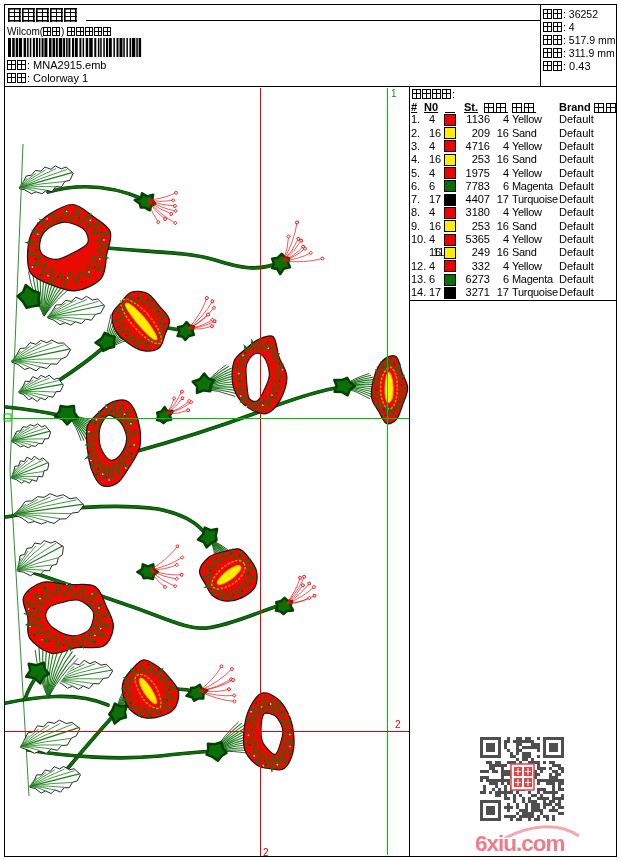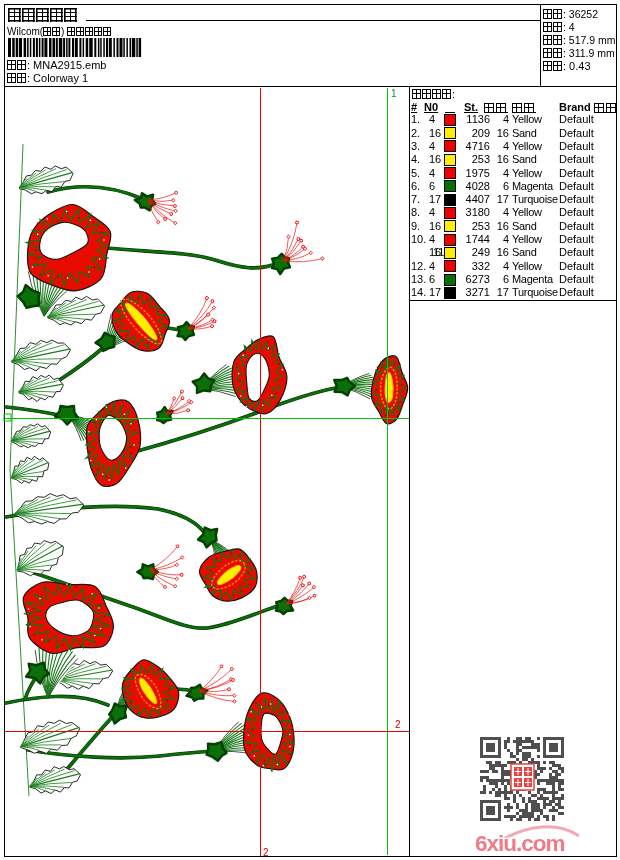--- a/index.html
+++ b/index.html
@@ -161,21 +161,21 @@
     <span class="sw" style="left:444px;background:#f20000"></span>
     <span style="position:absolute;left:459px;width:31px;text-align:right">1975</span>
     <span style="position:absolute;left:485px;width:24px;text-align:right">4</span>
     <span style="position:absolute;left:512px;letter-spacing:-0.3px">Yellow</span>
     <span style="position:absolute;left:559px">Default</span>
   </div>
 <div class="row" style="top:179.8px">
     <span style="position:absolute;left:411px">6.</span>
     <span style="position:absolute;left:429px">6</span>
     <span class="sw" style="left:444px;background:#067006"></span>
-    <span style="position:absolute;left:459px;width:31px;text-align:right">4028</span>
+    <span style="position:absolute;left:459px;width:31px;text-align:right">7783</span>
     <span style="position:absolute;left:485px;width:24px;text-align:right">6</span>
     <span style="position:absolute;left:512px;letter-spacing:-0.3px">Magenta</span>
     <span style="position:absolute;left:559px">Default</span>
   </div>
 <div class="row" style="top:193.1px">
     <span style="position:absolute;left:411px">7.</span>
     <span style="position:absolute;left:429px">17</span>
     <span class="sw" style="left:444px;background:#000000"></span>
     <span style="position:absolute;left:459px;width:31px;text-align:right">4407</span>
     <span style="position:absolute;left:485px;width:24px;text-align:right">17</span>
@@ -197,21 +197,21 @@
     <span class="sw" style="left:444px;background:#ffee00"></span>
     <span style="position:absolute;left:459px;width:31px;text-align:right">253</span>
     <span style="position:absolute;left:485px;width:24px;text-align:right">16</span>
     <span style="position:absolute;left:512px;letter-spacing:-0.3px">Sand</span>
     <span style="position:absolute;left:559px">Default</span>
   </div>
 <div class="row" style="top:233.1px">
     <span style="position:absolute;left:411px">10.</span>
     <span style="position:absolute;left:429px">4</span>
     <span class="sw" style="left:444px;background:#f20000"></span>
-    <span style="position:absolute;left:459px;width:31px;text-align:right">1744</span>
+    <span style="position:absolute;left:459px;width:31px;text-align:right">5365</span>
     <span style="position:absolute;left:485px;width:24px;text-align:right">4</span>
     <span style="position:absolute;left:512px;letter-spacing:-0.3px">Yellow</span>
     <span style="position:absolute;left:559px">Default</span>
   </div>
 <div class="row" style="top:246.4px">
     <span style="position:absolute;left:433px">11.</span>
     <span style="position:absolute;left:429px">16</span>
     <span class="sw" style="left:444px;background:#ffee00"></span>
     <span style="position:absolute;left:459px;width:31px;text-align:right">249</span>
     <span style="position:absolute;left:485px;width:24px;text-align:right">16</span>

